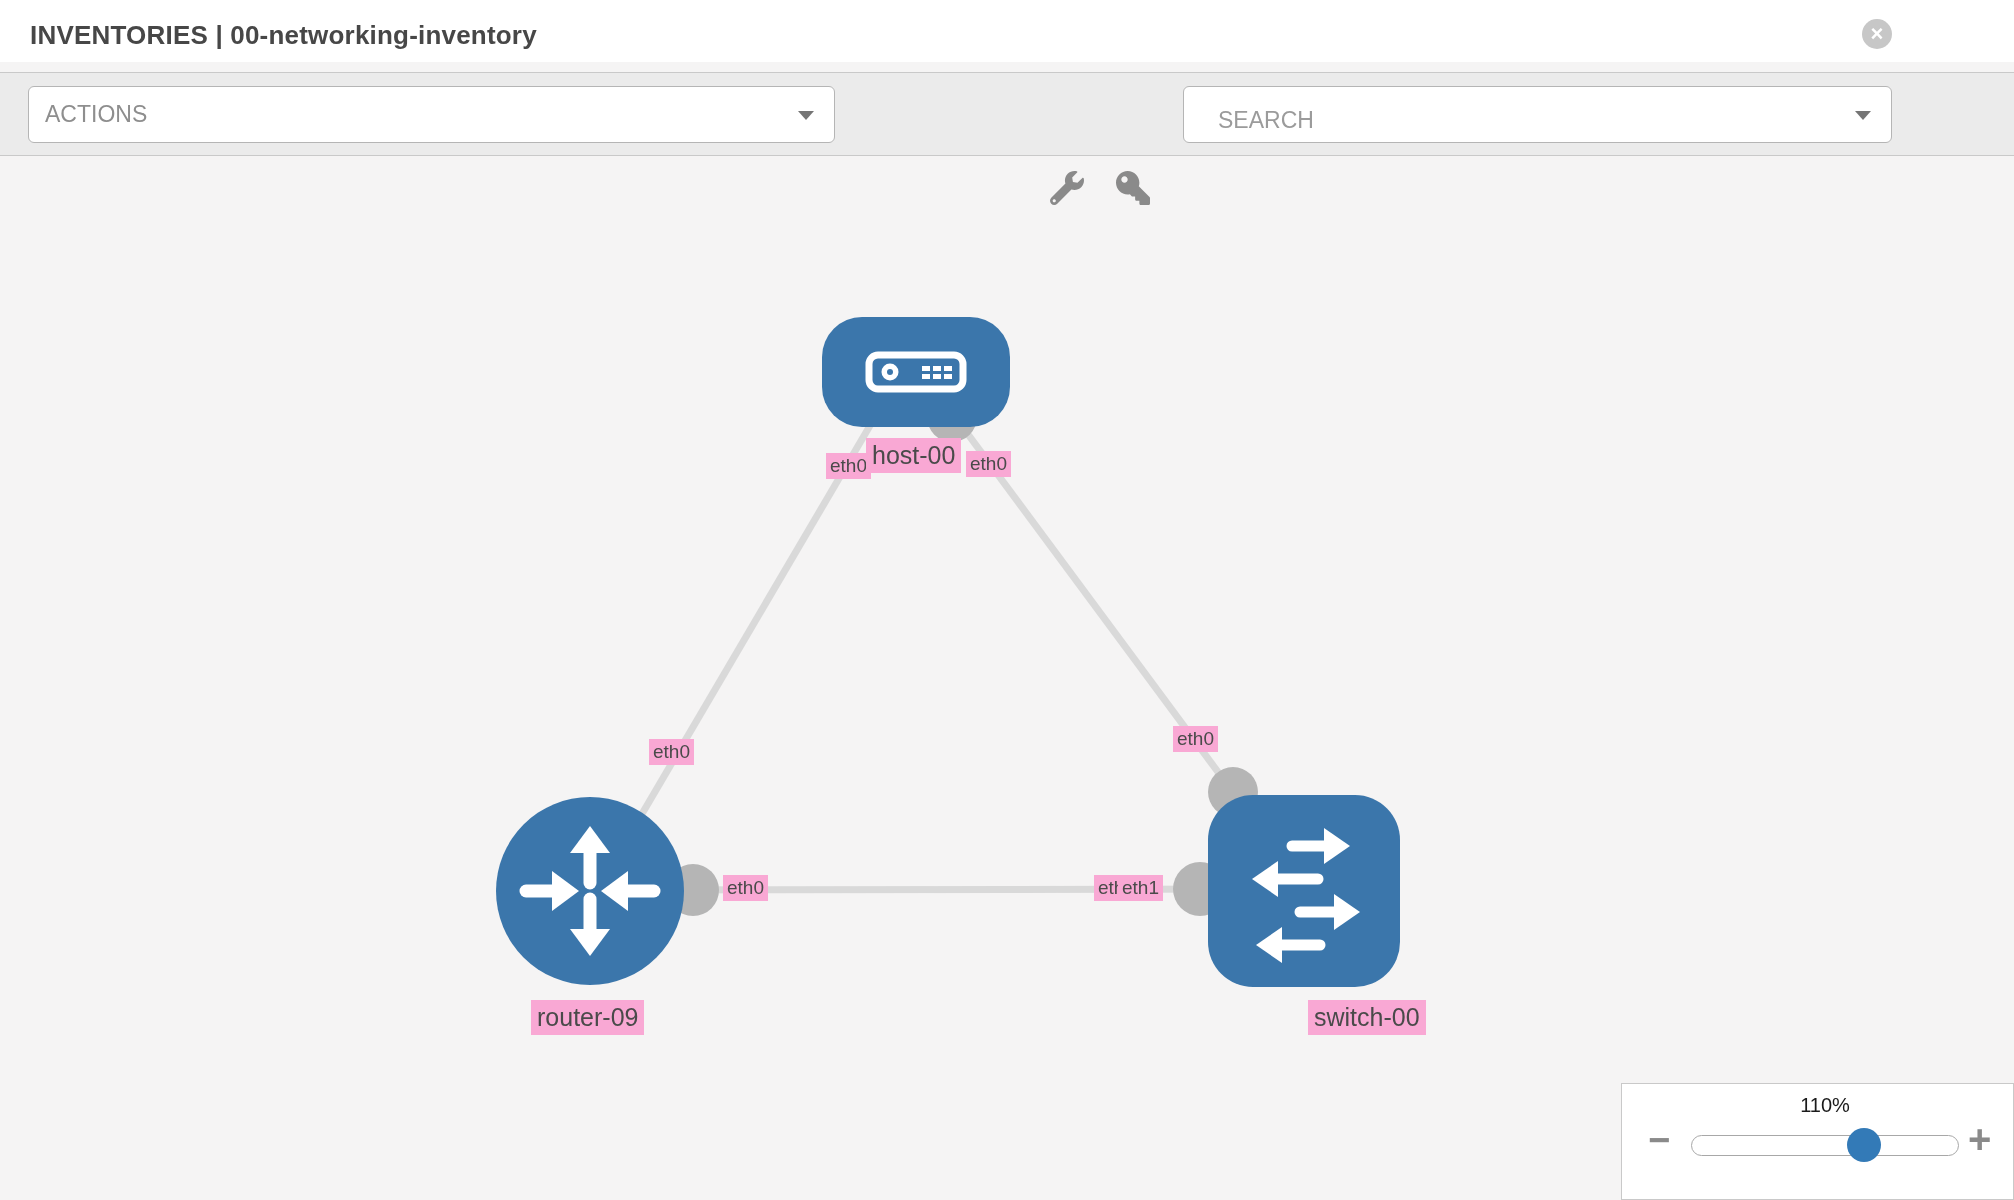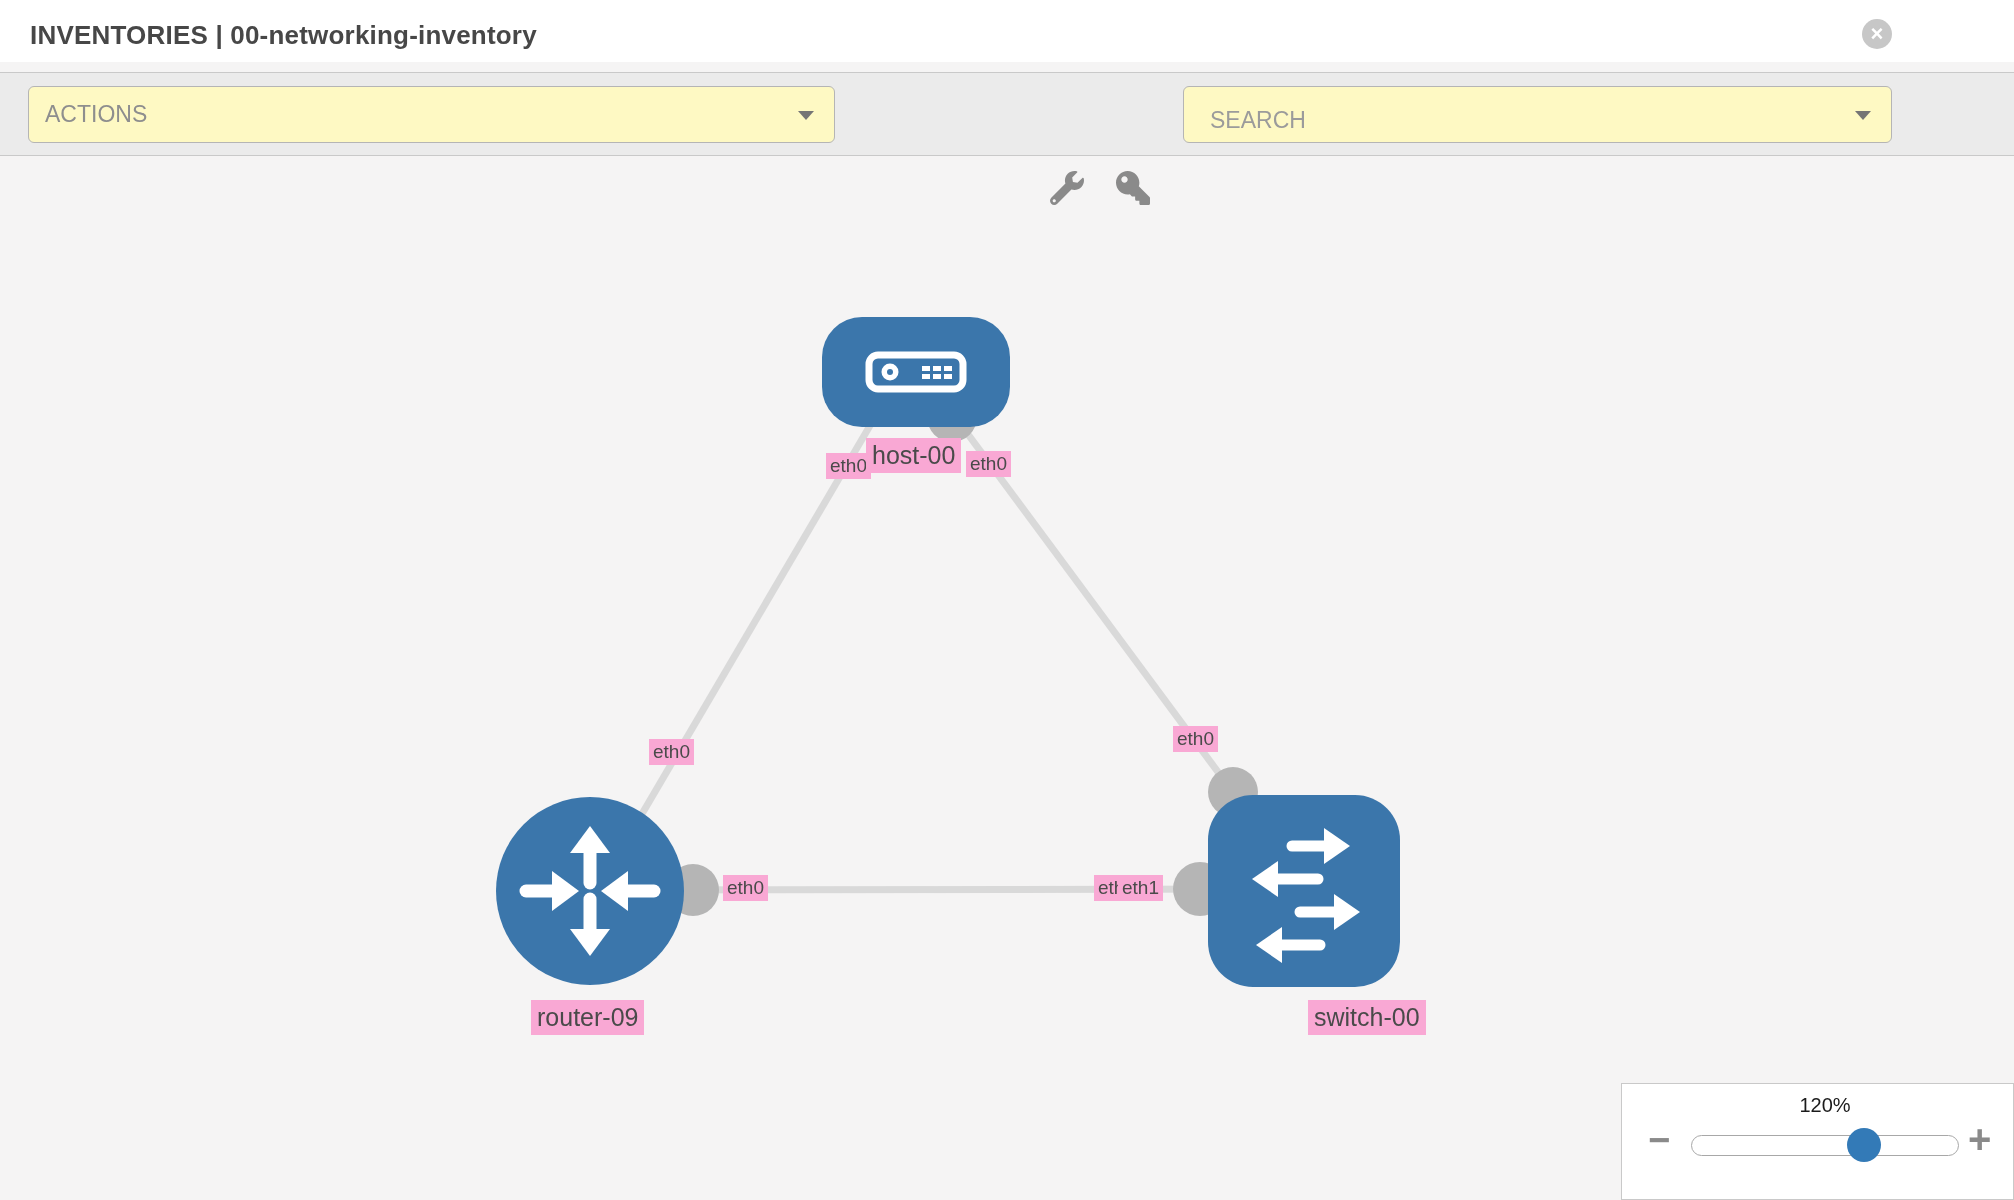--- a/index.html
+++ b/index.html
@@ -9,26 +9,26 @@
   
   .header{position:absolute;top:0;left:0;width:2014px;height:62px;background:#ffffff;z-index:30;}
   .page-title{position:absolute;left:30px;top:20px;font-size:26px;font-weight:bold;color:#474747;letter-spacing:.2px;}
   .close-btn{position:absolute;left:1862px;top:19px;width:30px;height:30px;border-radius:50%;
              background:#c7c7c7;color:#ffffff;font-weight:bold;font-size:22px;line-height:29px;
              text-align:center;cursor:pointer;user-select:none;}
 
   
   .toolbar{position:absolute;top:72px;left:0;width:2014px;height:84px;background:#ebebeb;
            border-top:1px solid #c9c9c9;border-bottom:1px solid #c9c9c9;box-sizing:border-box;z-index:30;}
-  .select-box{position:absolute;top:13px;height:57px;background:#fef9c3;border:1px solid #b5b5b5;
+  .select-box{position:absolute;top:13px;height:57px;background:#ffffff;border:1px solid #b5b5b5;
               border-radius:6px;box-sizing:border-box;}
   .select-box .label{position:absolute;left:16px;top:0;line-height:55px;font-size:23px;color:#8e8e8e;}
   .caret{position:absolute;right:20px;top:24px;width:0;height:0;border-left:8px solid transparent;
          border-right:8px solid transparent;border-top:9px solid #757575;}
-  .search-input{position:absolute;left:8px;top:0;width:100%;height:100%;border:none;background:transparent;
+  .search-input{position:absolute;left:16px;top:0;width:100%;height:100%;border:none;background:transparent;
                 outline:none;font-family:"Liberation Sans",sans-serif;font-size:23px;color:#555;
                 padding:11px 40px 0 18px;box-sizing:border-box;}
   .search-input::placeholder{color:#9b9b9b;opacity:1;}
   .tool-icon{position:absolute;top:98px;width:34px;height:34px;cursor:pointer;}
 
   
   .topo{position:absolute;top:0;left:0;z-index:1;}
 
   
   .chip{position:absolute;background:#f9a8d4;color:#4a4a4a;white-space:nowrap;z-index:10;}
@@ -145,21 +145,21 @@
       <path fill="#8a8a8a" transform="scale(-1,1) translate(-512,0)" d="M512 176.001C512 273.203 433.202 352 336 352c-11.22 0-22.19-1.062-32.827-3.069l-24.012 27.014A23.999 23.999 0 0 1 261.223 384H224v40c0 13.255-10.745 24-24 24h-40v40c0 13.255-10.745 24-24 24H24c-13.255 0-24-10.745-24-24v-78.059c0-6.365 2.529-12.47 7.029-16.971l161.802-161.802C163.108 213.814 160 195.271 160 176 160 78.798 238.797.001 335.999 0 433.488-.001 512 78.511 512 176.001zM336 128c0 26.51 21.49 48 48 48s48-21.49 48-48-21.49-48-48-48-48 21.49-48 48z"></path>
     </svg>
 
     <div class="select-box" style="left:1183px;width:709px;">
       <input class="search-input" type="text" placeholder="SEARCH" style="">
       <span class="caret"></span>
     </div>
   </div>
 
   <div class="zoom-panel">
-    <div class="zoom-level">120%</div>
+    <div class="zoom-level">110%</div>
     <div class="zoom-minus">
       <span>−</span>
     </div>
     <div class="zoom-track"></div>
     <div class="zoom-thumb"></div>
     <div class="zoom-plus">
       <span>+</span>
     </div>
   </div>
 

